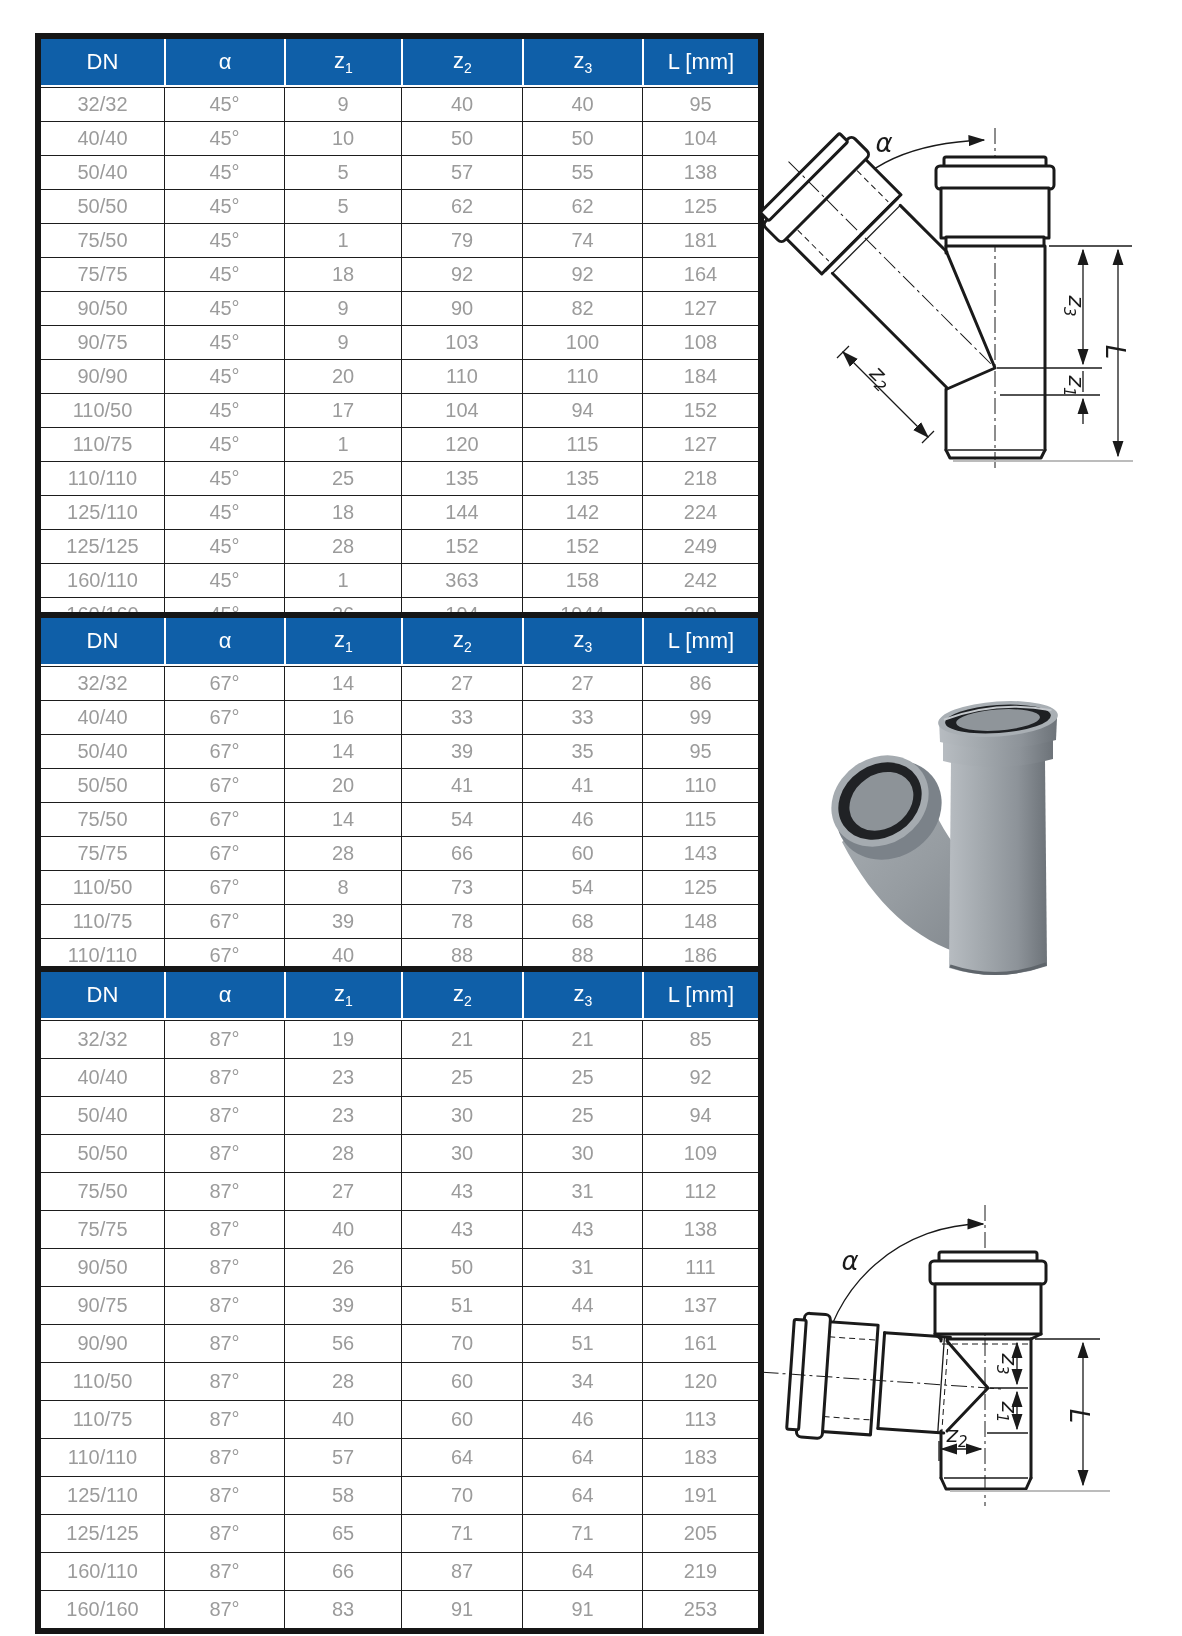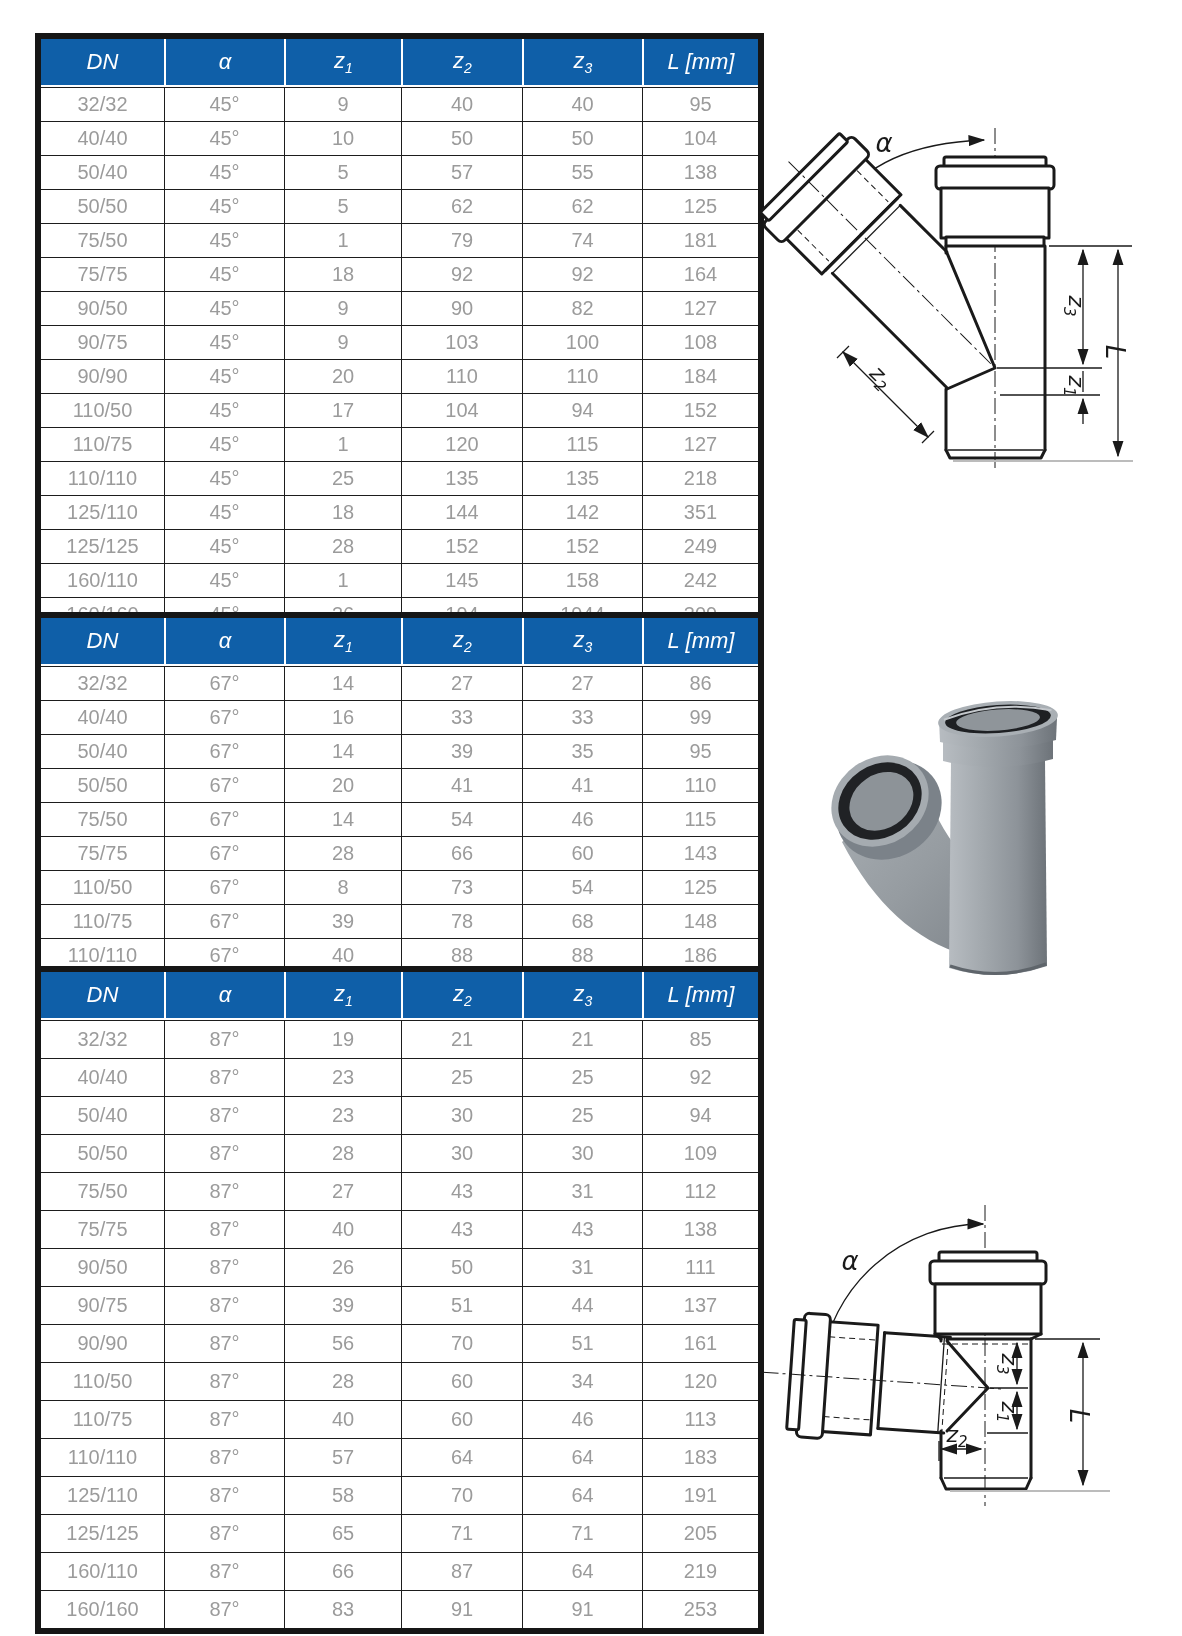--- a/index.html
+++ b/index.html
@@ -1,21 +1,21 @@
 <!DOCTYPE html>
 <html><head>
 <meta charset="utf-8">
 <style>
   html,body{margin:0;padding:0;background:#fff;}
   .page{position:relative;width:1182px;height:1636px;background:#fff;overflow:hidden;
         font-family:"Liberation Sans",sans-serif;}
   .tbl-wrap{position:absolute;left:35px;border:6px solid #161616;background:#fff;}
   table{border-collapse:separate;border-spacing:0;table-layout:fixed;width:717px;}
   th{background:#0f5fa8;color:#ffffff;height:44px;font-size:22px;font-weight:400;
-     text-align:center;border-bottom:2px solid #ffffff;font-style:italic;}
+     text-align:center;border-bottom:2px solid #ffffff;}
   th+th{border-left:2px solid #ffffff;}
   th sub{font-size:14px;}
   td{color:#9b9b9b;text-align:center;font-size:20px;border-top:1px solid #1d1d1d;
      background:#fff;overflow:hidden;white-space:nowrap;}
   td+td{border-left:1px solid #1d1d1d;}
   .rows16a td{height:31px;}
   .rows9 td{height:31px;}
   .rows16b td{height:35px;}
   .fig{position:absolute;}
   
@@ -150,35 +150,35 @@
             <td>135</td>
             <td>135</td>
             <td>218</td>
           </tr>
           <tr>
             <td>125/110</td>
             <td>45°</td>
             <td>18</td>
             <td>144</td>
             <td>142</td>
-            <td>351</td>
+            <td>224</td>
           </tr>
           <tr>
             <td>125/125</td>
             <td>45°</td>
             <td>28</td>
             <td>152</td>
             <td>152</td>
             <td>249</td>
           </tr>
           <tr>
             <td>160/110</td>
             <td>45°</td>
             <td>1</td>
-            <td>145</td>
+            <td>363</td>
             <td>158</td>
             <td>242</td>
           </tr>
           <tr>
             <td>160/160</td>
             <td>45°</td>
             <td>36</td>
             <td>194</td>
             <td>1944</td>
             <td>309</td>

